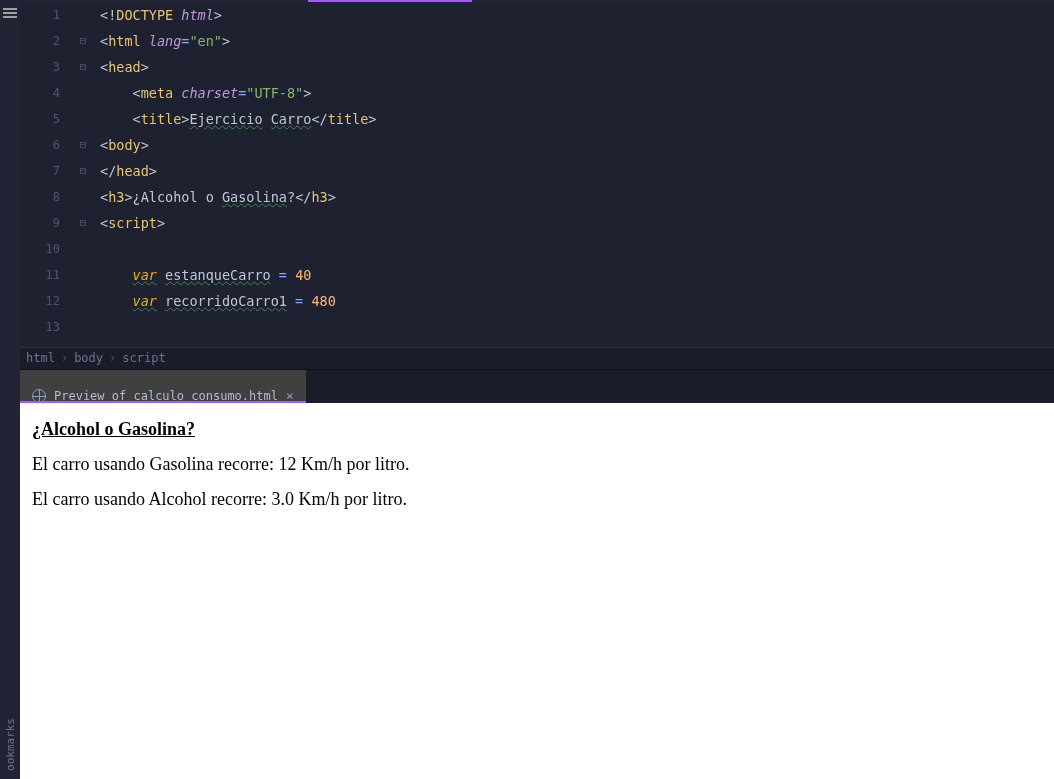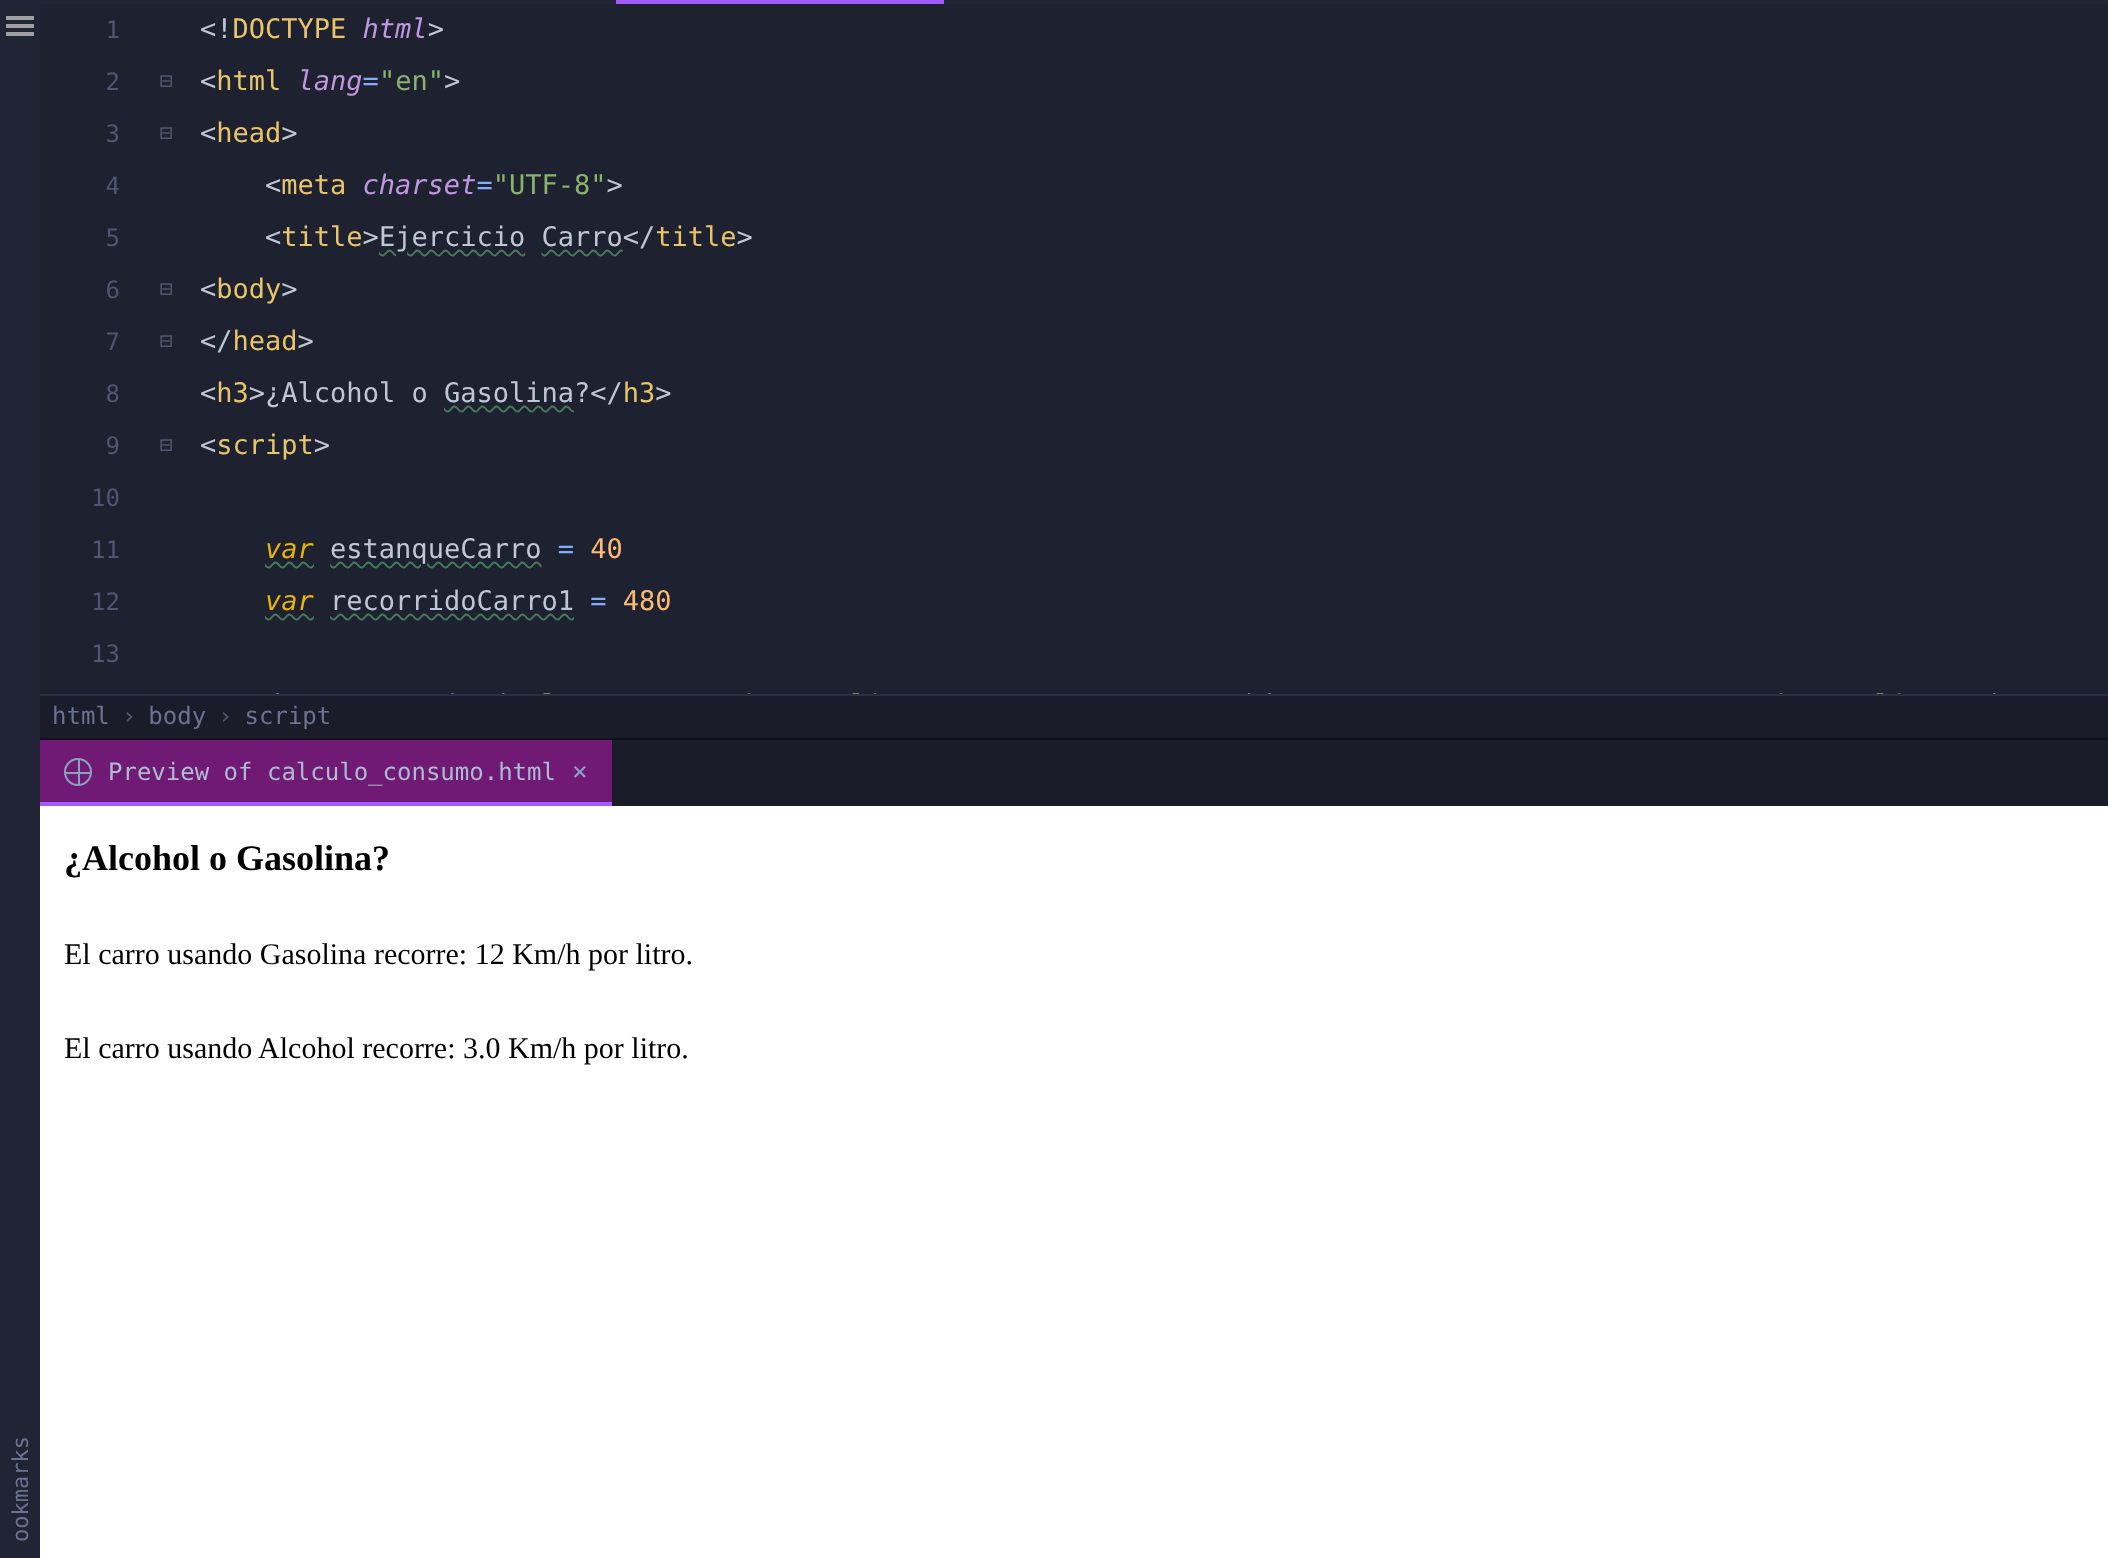--- a/index.html
+++ b/index.html
@@ -76,23 +76,23 @@
     }
     .breadcrumb .sep { color: #4f5572; }
     .preview-tab-bar {
       height: 34px;
       background: #1a1d29;
       display: flex;
       align-items: stretch;
       border-top: 1px solid #0f111a;
     }
     .preview-tab {
-      background: #701a75;
-      display: flex;
-      align-items: center;
+      background: #404040;
+      display: flex;
+      align-items: flex-end;
       padding: 0 12px;
       gap: 8px;
       font-size: 12px;
       color: #aebcd1;
       position: relative;
     }
     .preview-tab::after {
       content:''; position:absolute; bottom:0; left:0; right:0; height:2px; background:#a15bff;
     }
     .globe { width: 14px; height: 14px; border: 1.5px solid #8aa2c0; border-radius: 50%; position: relative; }
@@ -102,22 +102,22 @@
     .preview-pane {
       flex: 1;
       background: #fff;
       color: #000;
       font-family: 'Times New Roman', serif;
       padding: 16px 12px;
       display: flex;
       flex-direction: column;
       gap: 14px;
     }
-    .preview-pane h3 { font-size: 18px; font-weight: bold; }
-    .preview-pane p { font-size: 15px; margin-top: 16px; }
+    .preview-pane h3 { font-size: 18px; font-weight: bold; text-decoration: underline; }
+    .preview-pane p { font-size: 18px; }
     .left-gutter {
       width: 20px;
       background: #212434;
       display: flex;
       align-items: flex-end;
       justify-content: center;
     }
     .bk-label {
       color: #6c7293;
       font-size: 11px;

